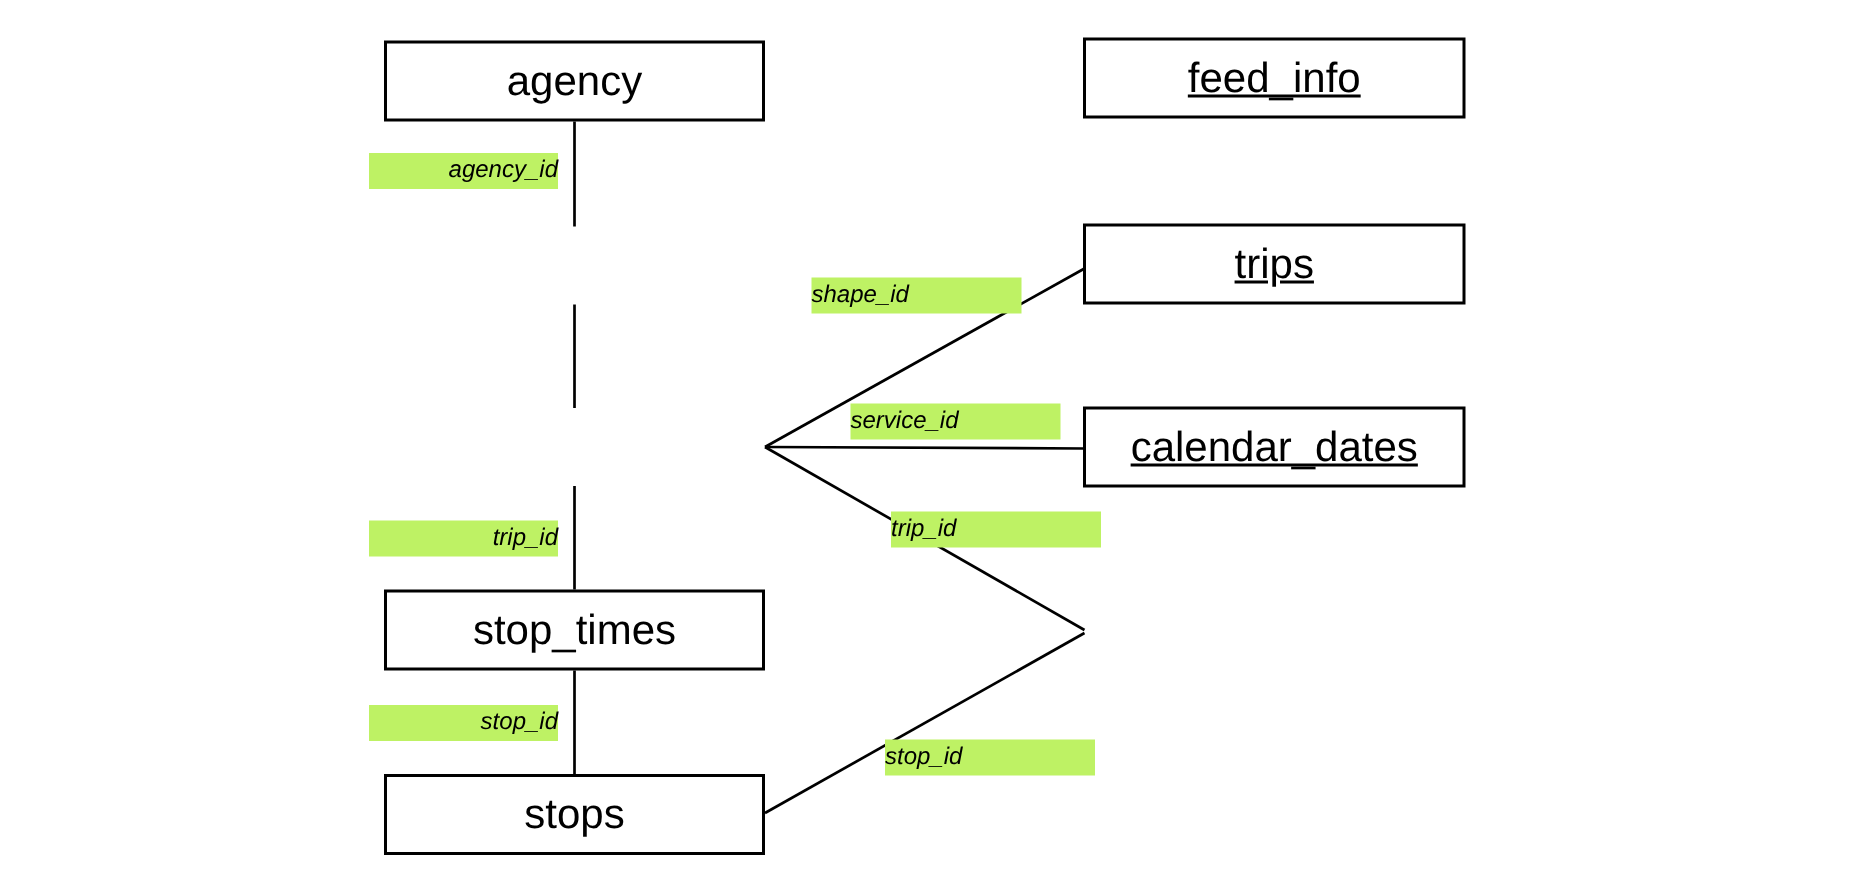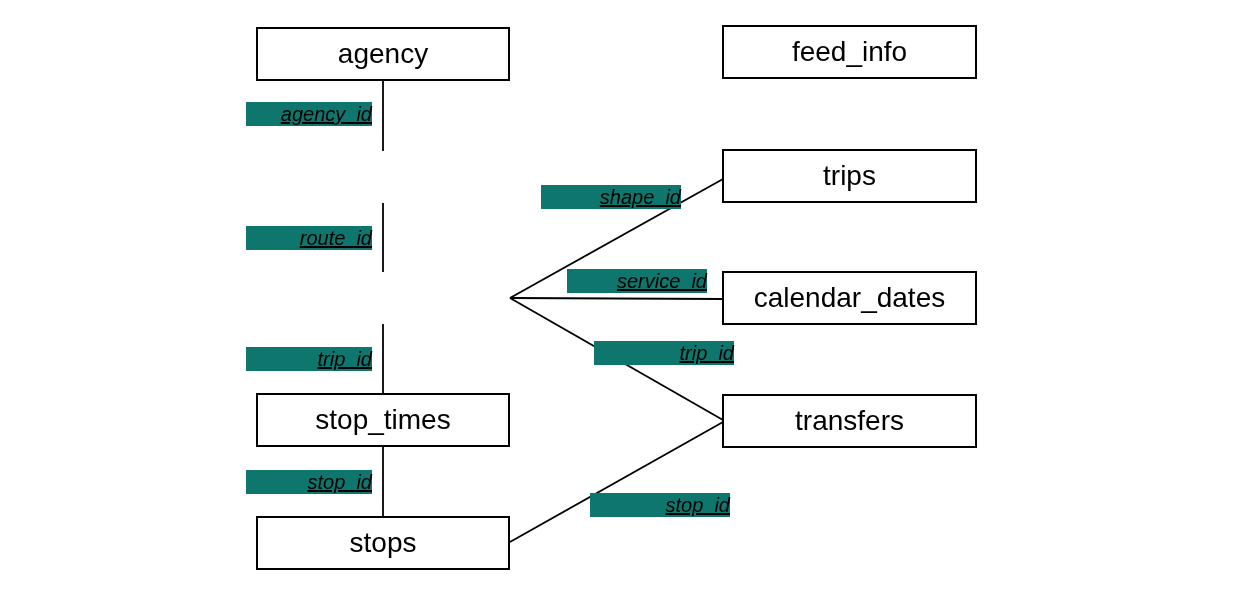--- a/index.html
+++ b/index.html
@@ -34,40 +34,39 @@
     border: 2px solid #000000;
     background: #ffffff;
     display: flex;
     align-items: center;
     justify-content: center;
     font-size: 28px;
     line-height: 1;
     color: #000000;
   }
   .node.col-left  { left: 256px; width: 254px; }
-  .node.col-right { left: 722px; width: 255px; }
+  .node.col-right { left: 722px; width: 255px; text-decoration: underline; }
   .edge-label {
     position: absolute;
     font-style: italic;
-    font-size: 20px;
+    font-size: 16px;
     line-height: 24px;
     height: 24px;
     color: #000000;
-    background: #0f766e;
+    background: #bef264;
     white-space: nowrap;
-    text-decoration: underline;
   }
   .edge-label.left-chain {
     left: 246px;
     width: 126px;
     text-align: right;
   }
   .edge-label.mid {
     width: 140px;
-    text-align: right;
+    text-align: left;
   }
 </style>
 </head>
 <body>
 
 <div class="diagram">
 
   <svg class="edges-svg" viewBox="0 0 1239 594" xmlns="http://www.w3.org/2000/svg">
 
     <line x1="383" y1="80" x2="383" y2="151"></line>
@@ -94,26 +93,22 @@
 
   <div class="node col-right" style="top:25px">
     <span>feed_info</span>
   </div>
   <div class="node col-right" style="top:149px">
     <span>trips</span>
   </div>
   <div class="node col-right" style="top:271px">
     <span>calendar_dates</span>
   </div>
-  <div class="node col-right" style="top:394px">
-    <span>transfers</span>
-  </div>
 
   <div class="edge-label left-chain" style="top:102px">agency_id</div>
-  <div class="edge-label left-chain" style="top:226px">route_id</div>
   <div class="edge-label left-chain" style="top:347px">trip_id</div>
   <div class="edge-label left-chain" style="top:470px">stop_id</div>
 
   <div class="edge-label mid" style="left:541px; top:185px">shape_id</div>
   <div class="edge-label mid" style="left:567px; top:269px">service_id</div>
   <div class="edge-label mid" style="left:594px; top:341px">trip_id</div>
   <div class="edge-label mid" style="left:590px; top:493px">stop_id</div>
 
 </div>
 

